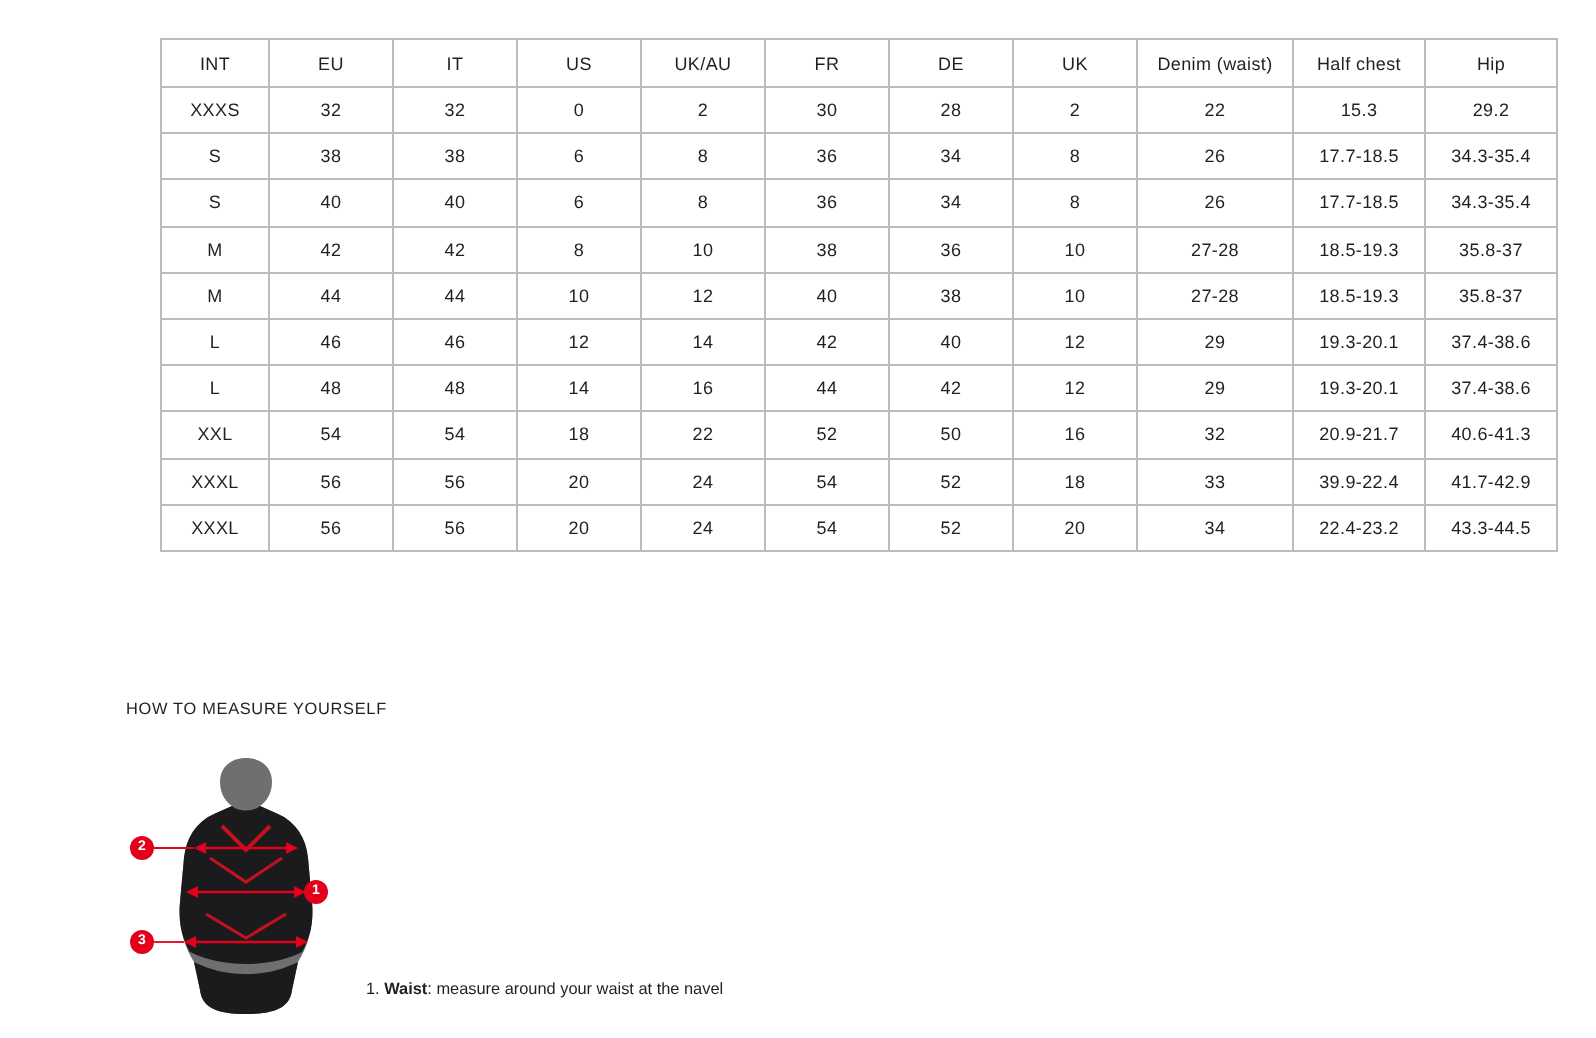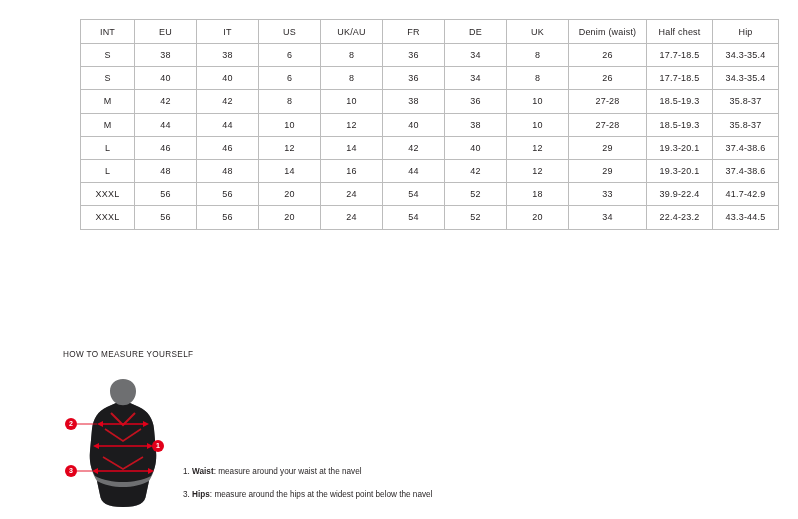--- a/index.html
+++ b/index.html
@@ -124,20 +124,33 @@
       <th>FR</th>
       <th>DE</th>
       <th>UK</th>
       <th>Denim (waist)</th>
       <th>Half chest</th>
       <th>Hip</th>
     </tr>
   </thead>
   <tbody id="table-body">
       <tr>
+        <td>XXXS</td>
+        <td>32</td>
+        <td>32</td>
+        <td>0</td>
+        <td>2</td>
+        <td>30</td>
+        <td>28</td>
+        <td>2</td>
+        <td>22</td>
+        <td>15.3</td>
+        <td>29.2</td>
+      </tr>
+      <tr>
         <td>S</td>
         <td>38</td>
         <td>38</td>
         <td>6</td>
         <td>8</td>
         <td>36</td>
         <td>34</td>
         <td>8</td>
         <td>26</td>
         <td>17.7-18.5</td>
@@ -202,20 +215,33 @@
         <td>14</td>
         <td>16</td>
         <td>44</td>
         <td>42</td>
         <td>12</td>
         <td>29</td>
         <td>19.3-20.1</td>
         <td>37.4-38.6</td>
       </tr>
       <tr>
+        <td>XXL</td>
+        <td>54</td>
+        <td>54</td>
+        <td>18</td>
+        <td>22</td>
+        <td>52</td>
+        <td>50</td>
+        <td>16</td>
+        <td>32</td>
+        <td>20.9-21.7</td>
+        <td>40.6-41.3</td>
+      </tr>
+      <tr>
         <td>XXXL</td>
         <td>56</td>
         <td>56</td>
         <td>20</td>
         <td>24</td>
         <td>54</td>
         <td>52</td>
         <td>18</td>
         <td>33</td>
         <td>39.9-22.4</td>
@@ -274,16 +300,15 @@
         <line x1="14" y1="51" x2="34" y2="51" stroke="#e2001a" stroke-width="0.9"></line>
         <line x1="14" y1="98" x2="29" y2="98" stroke="#e2001a" stroke-width="0.9"></line>
         <line x1="90" y1="73" x2="95" y2="73" stroke="#e2001a" stroke-width="0.9"></line>
       </svg>
       <div class="marker m1">1</div>
       <div class="marker m2">2</div>
       <div class="marker m3">3</div>
     </div>
     <ul class="measure-list" id="measure-list">
         <li><span>1. </span><b>Waist</b><span>: measure around your waist at the navel</span></li>
-        <li><span>3. </span><b>Hips</b><span>: measure around the hips at the widest point below the navel</span></li>
       </ul>
   </div>
 </div>
 
 </body></html>

